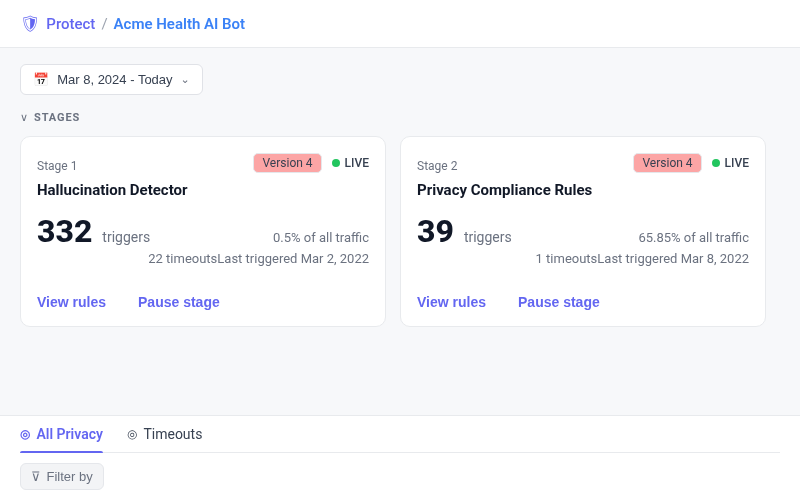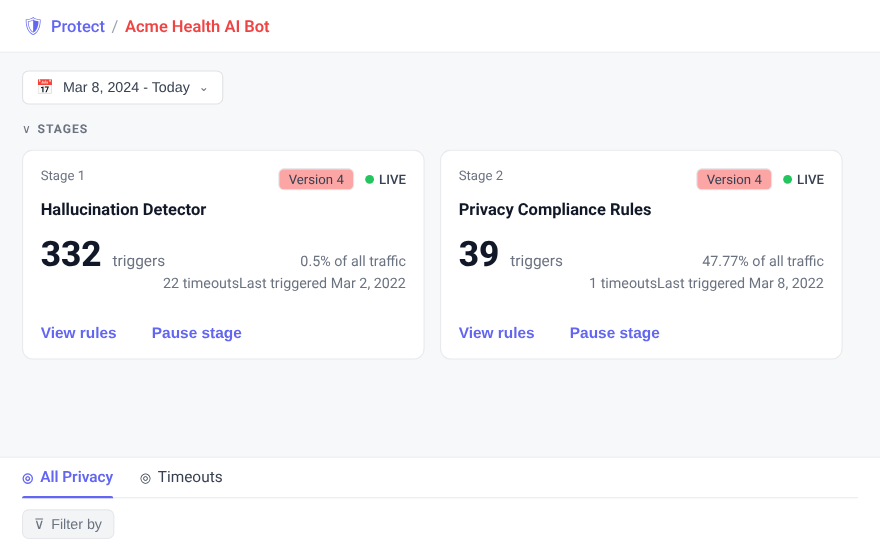--- a/index.html
+++ b/index.html
@@ -30,21 +30,21 @@
       color: #6366f1;
       font-size: 15px;
       font-weight: 500;
       cursor: pointer;
     }
     .breadcrumb-sep {
       color: #9ca3af;
       font-size: 15px;
     }
     .breadcrumb-current {
-      color: #ef4444;
+      color: #3b82f6;
       font-size: 15px;
       font-weight: 600;
     }
 
     
     .main {
       padding: 16px 20px;
       background: #f7f8fa;
     }
 
@@ -107,21 +107,21 @@
     .stage-card {
       background: #fff;
       border: 1px solid #e8eaed;
       border-radius: 10px;
       padding: 16px;
       width: 366px;
       flex-shrink: 0;
     }
     .card-header {
       display: flex;
-      align-items: flex-start;
+      align-items: flex-end;
       justify-content: space-between;
       margin-bottom: 8px;
     }
     .stage-label {
       font-size: 12px;
       color: #6b7280;
     }
     .card-header-right {
       display: flex;
       align-items: center;
@@ -333,21 +333,21 @@
               <span>LIVE</span>
             </span>
           </div>
         </div>
         <div class="stage-name">Privacy Compliance Rules</div>
         <div class="stats-row">
           <div>
             <span class="trigger-count">39</span>
             <span class="trigger-label">triggers</span>
           </div>
-          <span class="traffic-pct">47.77% of all traffic</span>
+          <span class="traffic-pct">65.85% of all traffic</span>
         </div>
         <div class="meta-row">
           <span class="timeout-count">1 timeouts</span>
           <span class="last-triggered">Last triggered Mar 8, 2022</span>
         </div>
         <div class="card-actions">
           <button class="btn-link">View rules</button>
           <button class="btn-link">Pause stage</button>
         </div>
       </div>

